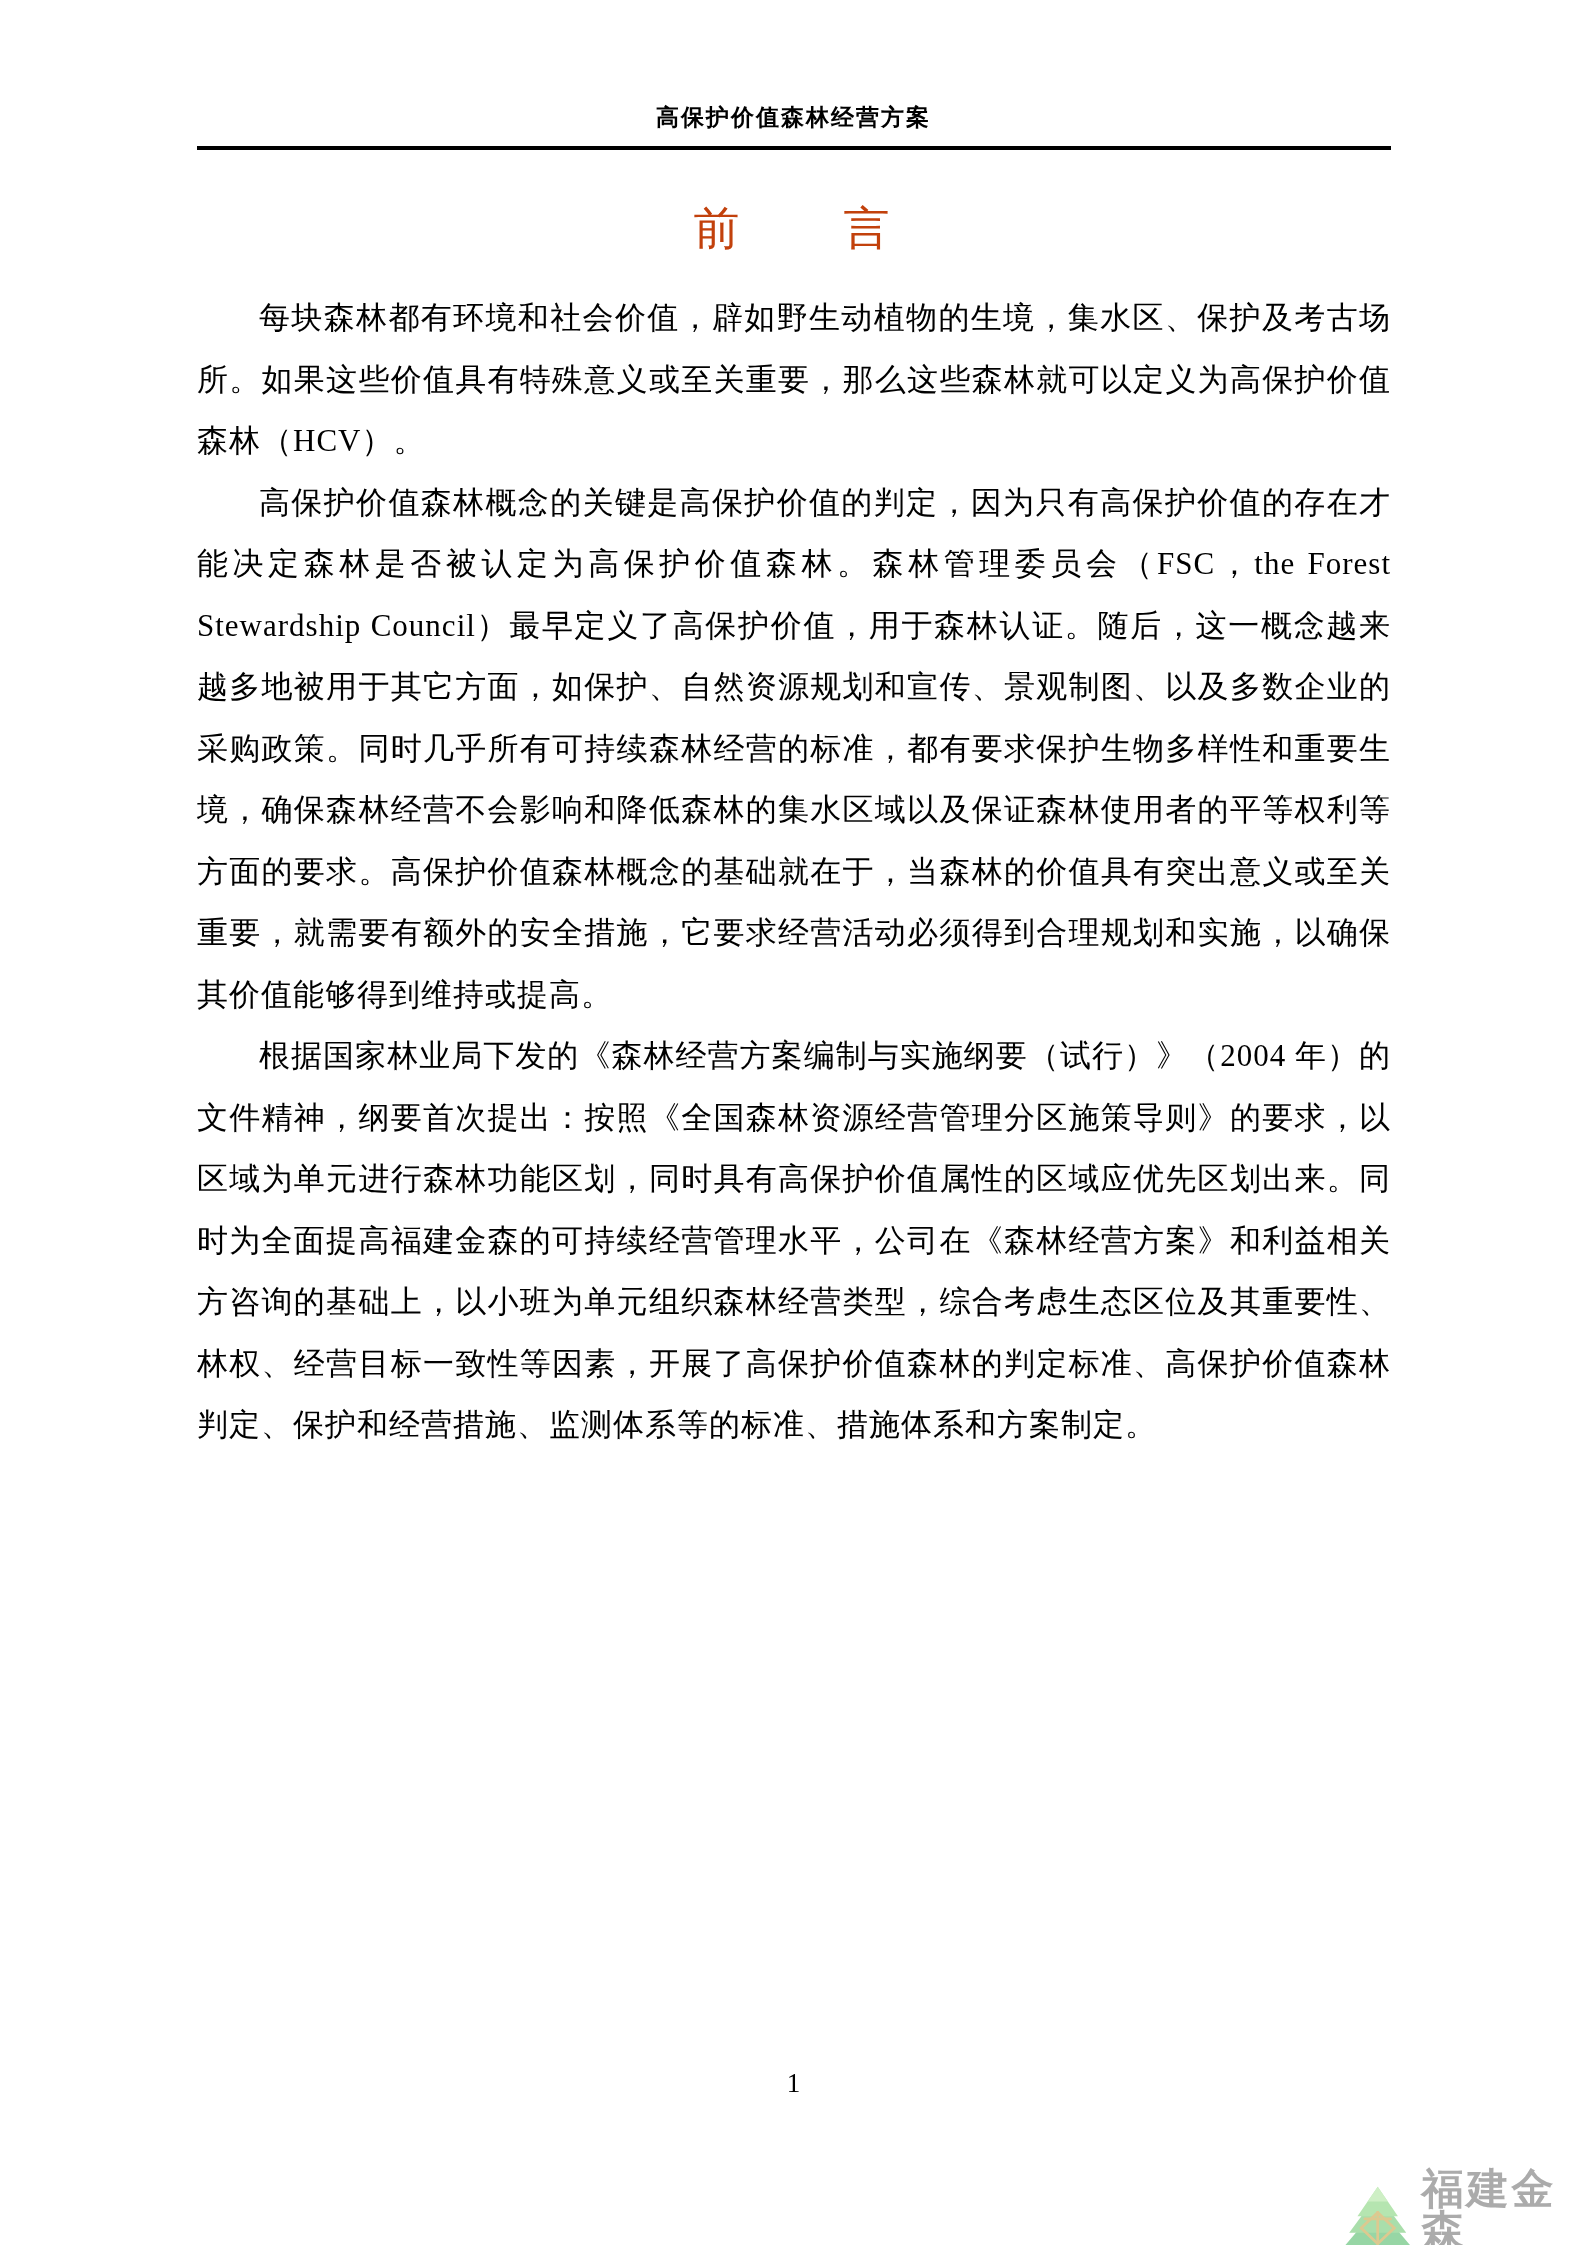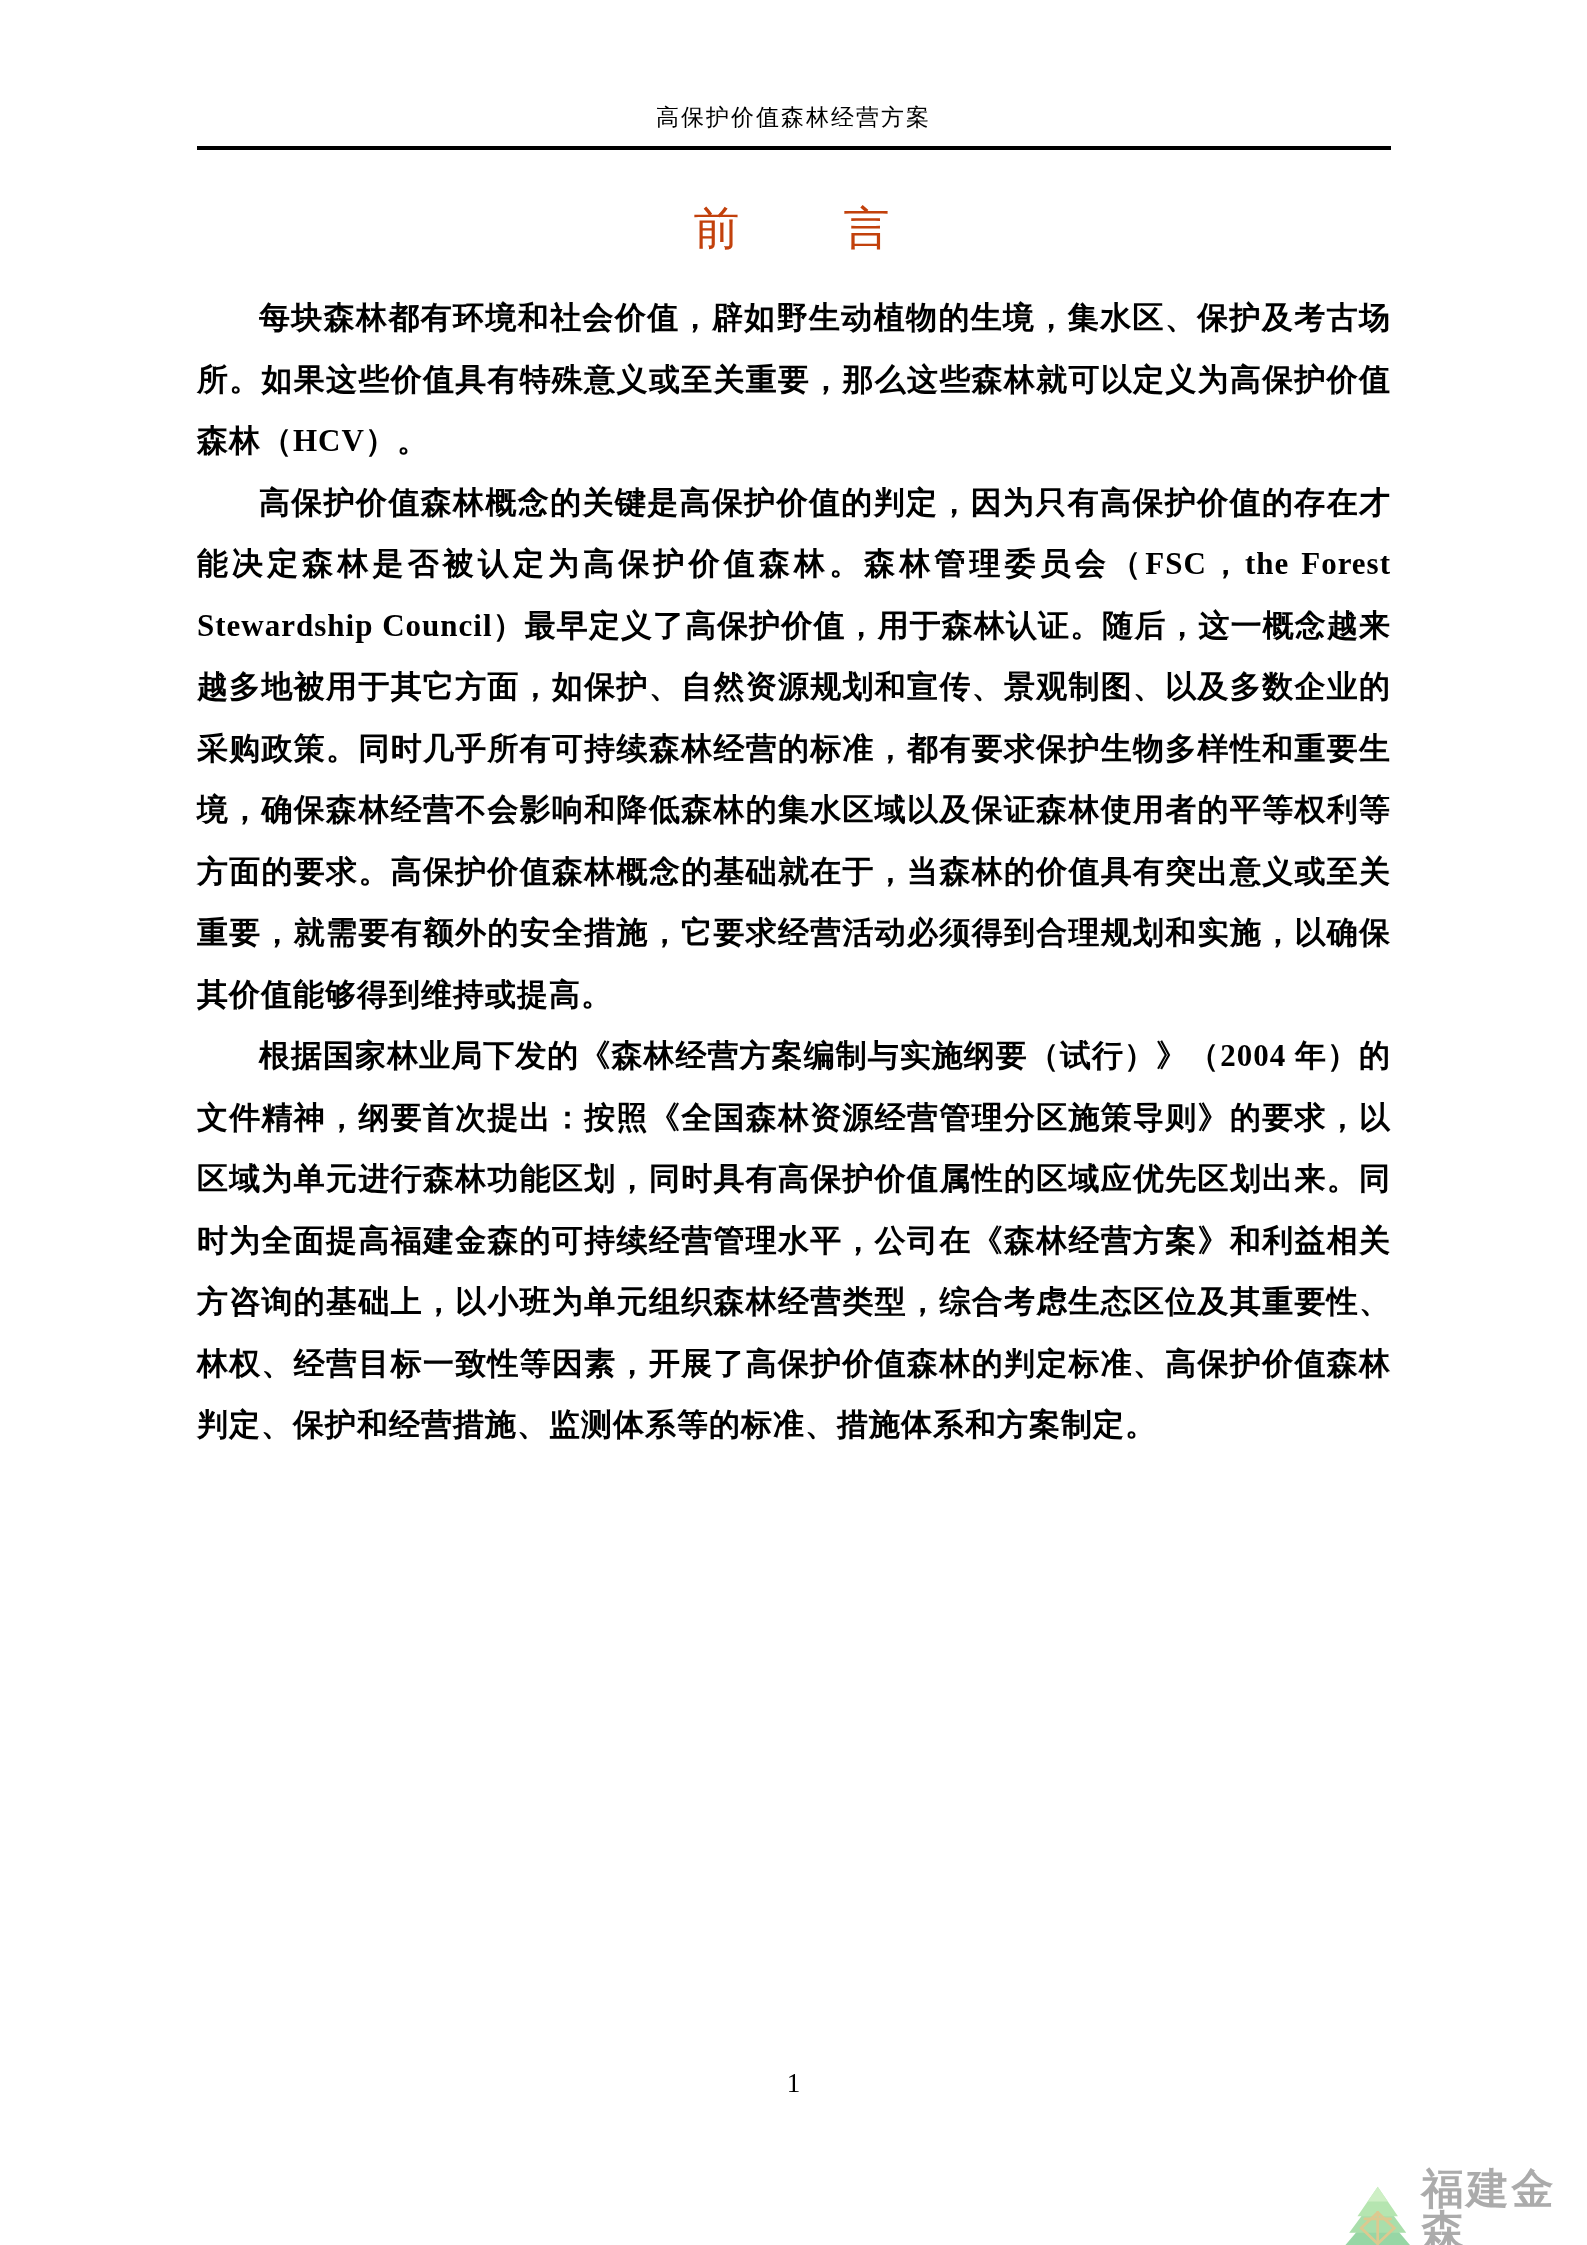--- a/index.html
+++ b/index.html
@@ -14,20 +14,21 @@
   }
   .page { position: absolute; inset: 0; }
 
   .header-title {
     position: absolute;
     top: 102px; left: 0; right: 0;
     text-align: center;
     font-size: 23px;
     letter-spacing: 2px;
     color: #000;
+    font-weight: bold;
   }
   .header-rule {
     position: absolute;
     top: 146px; left: 197px;
     width: 1194px; height: 4px;
     background: #000;
   }
 
   .doc-title {
     position: absolute;
@@ -36,21 +37,20 @@
     font-size: 46px;
     font-weight: 400;
     letter-spacing: 4px;
     color: #c2410c;
   }
 
   .content {
     position: absolute;
     top: 287px; left: 197px;
     width: 1194px;
-    font-weight: bold;
   }
   .content p {
     margin: 0;
     font-size: 31px;
     line-height: 61.5px;
     letter-spacing: 1px;
     text-indent: 2em;
     text-align: justify;
     text-justify: inter-ideograph;
   }

